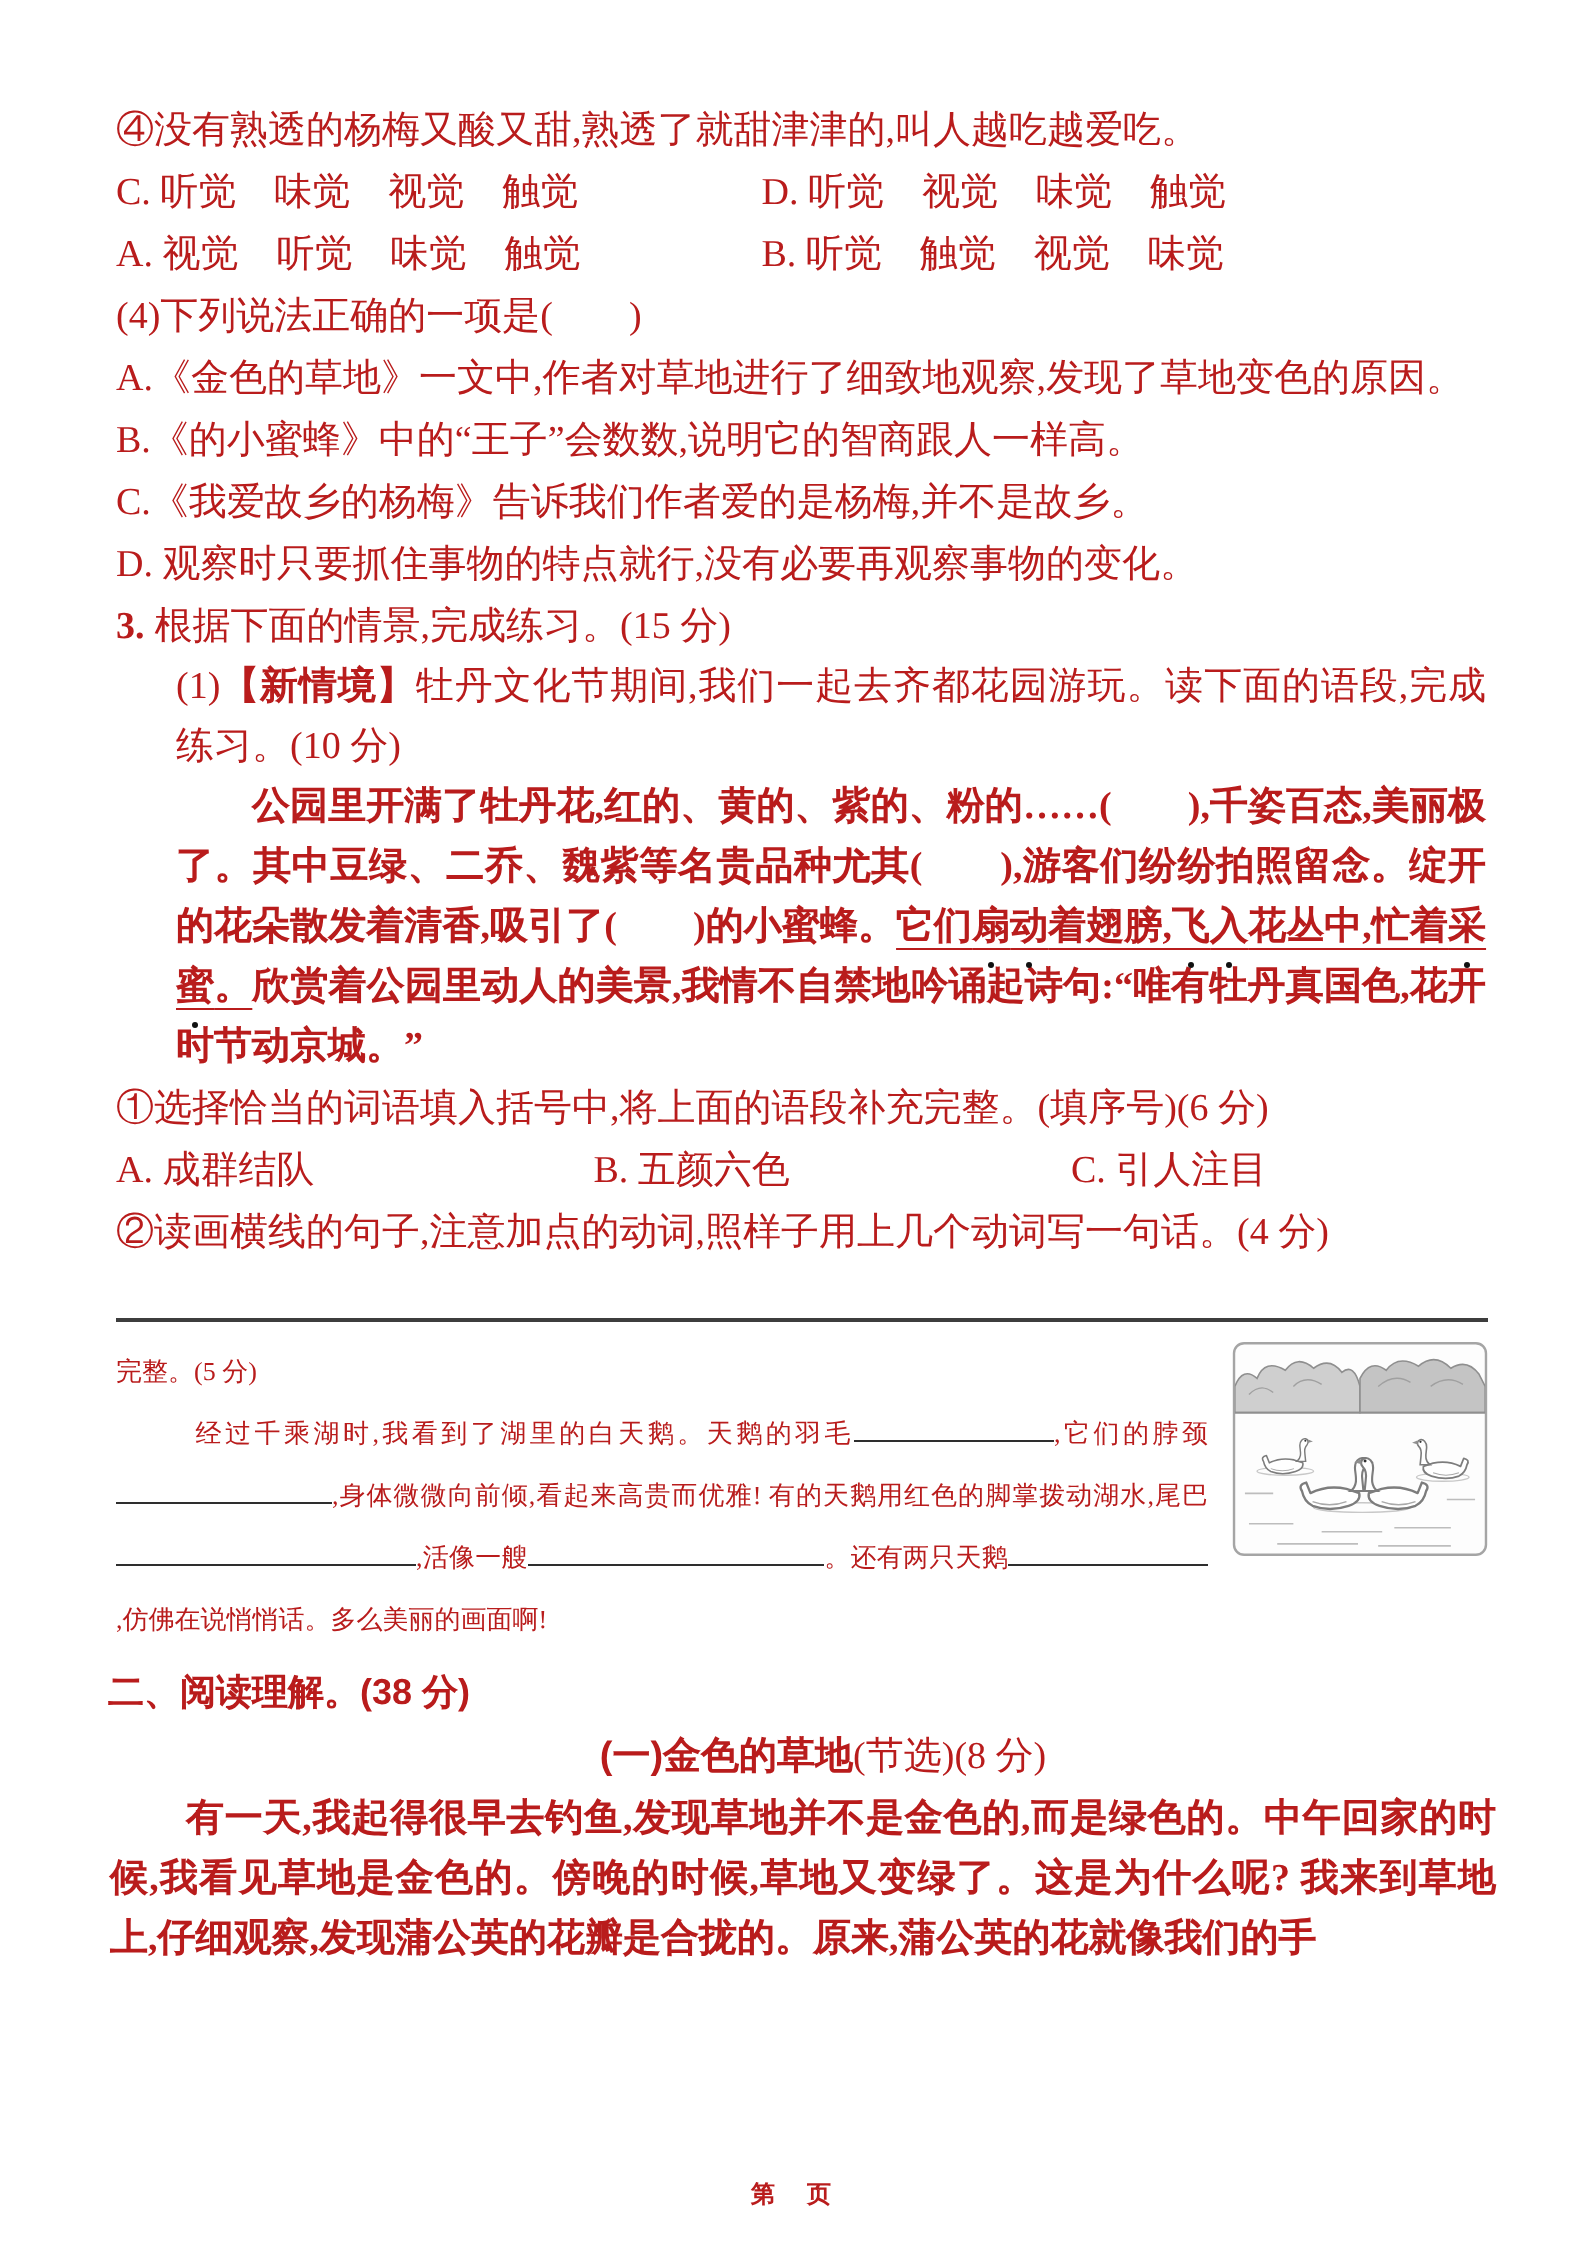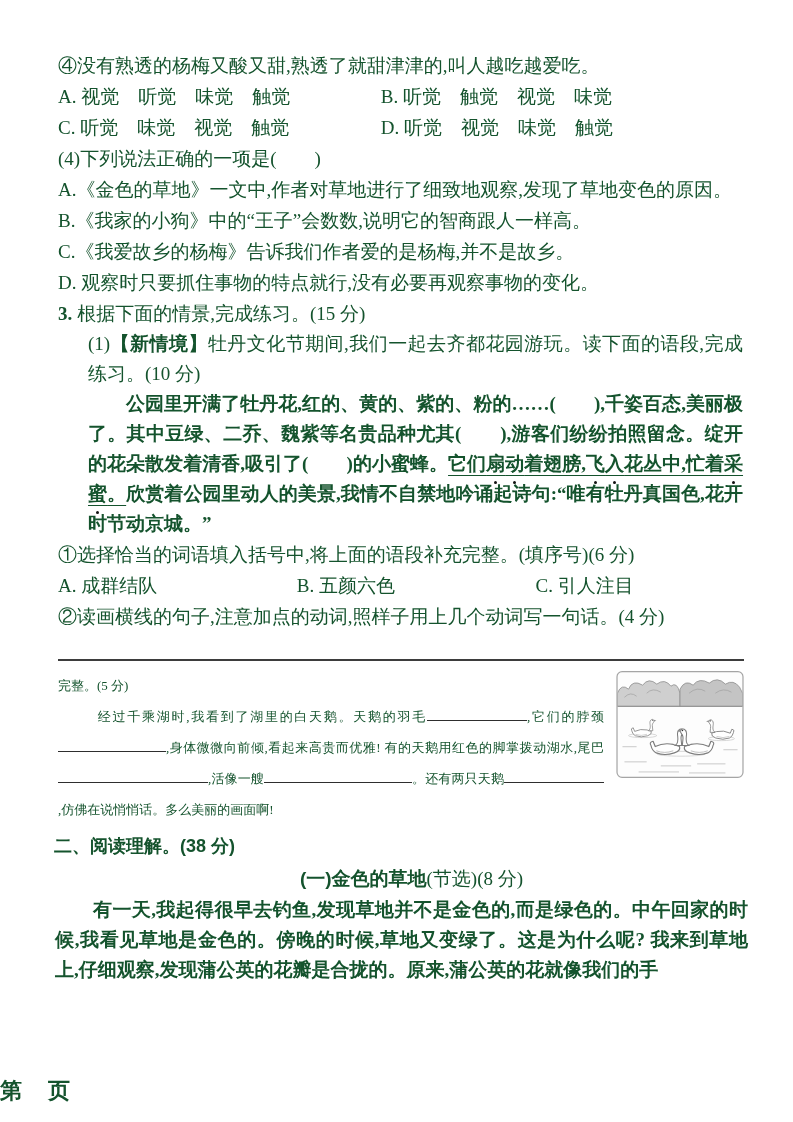--- a/index.html
+++ b/index.html
@@ -1,19 +1,19 @@
 <!DOCTYPE html>
 <html><head>
 <meta charset="utf-8">
 <style>
   html,body{margin:0;padding:0;background:#ffffff;}
   .page{
     position:relative;width:793px;height:1122px;background:#ffffff;
     font-family:"Liberation Serif","DejaVu Serif",serif;
-    color:#14532d;overflow:hidden;
+    color:#b91c1c;overflow:hidden;
   }
   .content{position:absolute;top:50px;left:58px;width:686px;}
   .line{font-size:19px;line-height:31px;white-space:nowrap;}
   .bold{font-weight:bold;}
   .num{font-weight:bold;margin-right:5px;}
   
   .opts2 .col1{display:inline-block;width:318px;}
   .opts3 .col1,.opts3 .col2{display:inline-block;width:234px;}
   
   .para{margin:0;font-size:19px;line-height:30px;text-align:justify;}
@@ -36,44 +36,44 @@
   .swan-float{float:right;margin:1px 0 4px 12px;}
   
   .sec-heading{
     font-family:"Liberation Sans","DejaVu Sans",sans-serif;font-weight:bold;
     font-size:18px;line-height:33px;margin:5px 0 0 -4px;
   }
   .center-title{text-align:center;font-size:19px;line-height:32px;}
   .center-title .t-main{font-family:"Liberation Sans","DejaVu Sans",sans-serif;font-weight:bold;margin-left:21px;}
   .reading-passage{margin-left:-3px;margin-right:-4px;}
   .footer{
-    position:absolute;bottom:16px;left:0;width:100%;
+    position:absolute;bottom:16px;left:0;width:100%;text-align:center;
     font-family:"Liberation Sans","DejaVu Sans",sans-serif;font-weight:bold;
-    font-size:22px;letter-spacing:2px;
+    font-size:12px;letter-spacing:2px;
   }
 </style>
 </head>
 <body>
 
 <div class="page">
   <div class="content">
 
     <div class="line">④没有熟透的杨梅又酸又甜,熟透了就甜津津的,叫人越吃越爱吃。</div>
     <div class="line opts2">
+      <span class="col1">C. 听觉　味觉　视觉　触觉</span>
+      <span>D. 听觉　视觉　味觉　触觉</span>
+    </div>
+    <div class="line opts2">
       <span class="col1">A. 视觉　听觉　味觉　触觉</span>
       <span>B. 听觉　触觉　视觉　味觉</span>
-    </div>
-    <div class="line opts2">
-      <span class="col1">C. 听觉　味觉　视觉　触觉</span>
-      <span>D. 听觉　视觉　味觉　触觉</span>
     </div>
 
     <div class="line">(4)下列说法正确的一项是(　　)</div>
     <div class="line">A.《金色的草地》一文中,作者对草地进行了细致地观察,发现了草地变色的原因。</div>
-    <div class="line">B.《我家的小狗》中的“王子”会数数,说明它的智商跟人一样高。</div>
+    <div class="line">B.《的小蜜蜂》中的“王子”会数数,说明它的智商跟人一样高。</div>
     <div class="line">C.《我爱故乡的杨梅》告诉我们作者爱的是杨梅,并不是故乡。</div>
     <div class="line">D. 观察时只要抓住事物的特点就行,没有必要再观察事物的变化。</div>
 
     <div class="line">
       <span class="num">3.</span><span>根据下面的情景,完成练习。(15 分)</span>
     </div>
 
     <div class="q31">
       <p class="para"><span>(1)</span><span class="bold">【新情境】</span><span>牡丹文化节期间,我们一起去齐都花园游玩。读下面的语段,完成练习。(10 分)</span></p>
       <p class="para ti"><span>公园里开满了牡丹花,红的、黄的、紫的、粉的……(　　),千姿百态,美丽极了。其中豆绿、二乔、魏紫等名贵品种尤其(　　),游客们纷纷拍照留念。绽开的花朵散发着清香,吸引了(　　)的小蜜蜂。</span><span class="ul">它们</span><span class="ul"><span class="dotch">扇</span><span class="dotch">动</span></span><span class="ul">着翅膀,</span><span class="ul"><span class="dotch">飞</span><span class="dotch">入</span></span><span class="ul">花丛中,忙着</span><span class="ul"><span class="dotch">采</span><span class="dotch">蜜</span></span><span class="ul">。</span><span>欣赏着公园里动人的美景,我情不自禁地吟诵起诗句:“唯有牡丹真国色,花开时节动京城。”</span></p>

